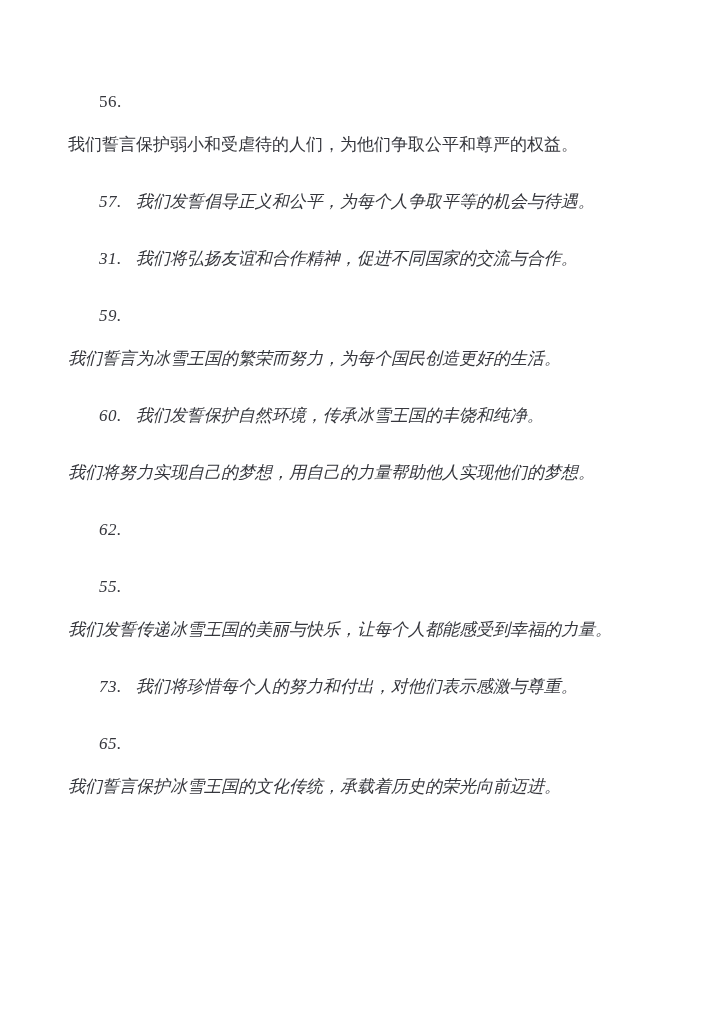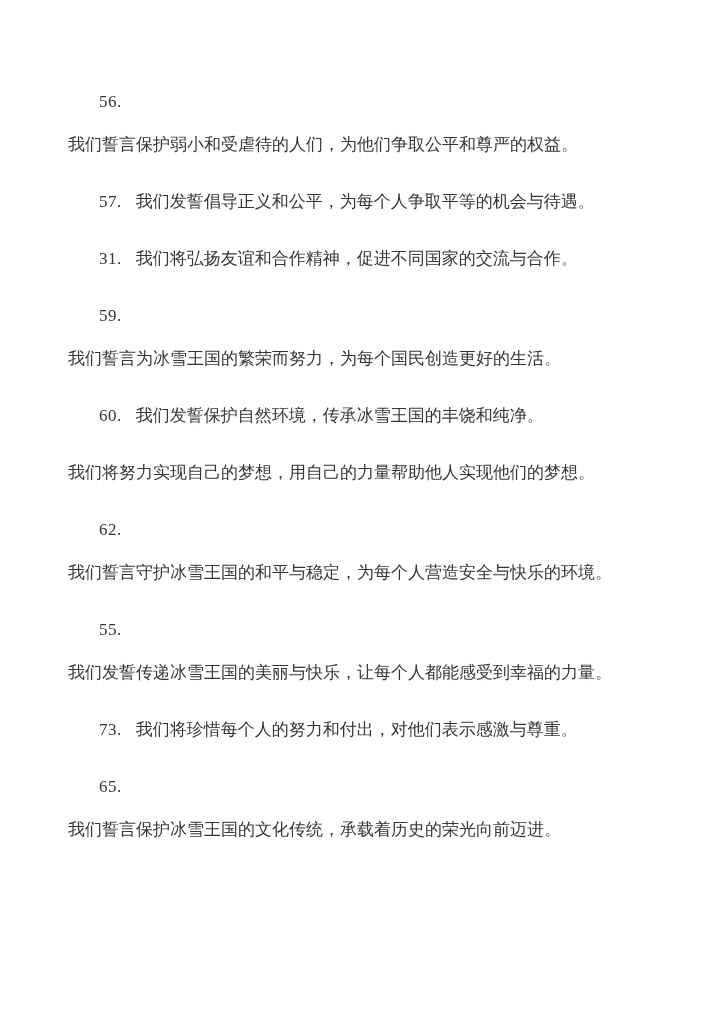--- a/index.html
+++ b/index.html
@@ -20,20 +20,21 @@
     padding: 80px 78px 0 68px;
     font-family: "Liberation Serif", "DejaVu Serif", serif;
     color: #35363c;
     font-size: 17px;
   }
   .para {
     margin: 0;
   }
   .para + .para {
     margin-top: 14px;
+    font-style: italic;
   }
   .line {
     height: 43px;
     display: flex;
     align-items: center;
     white-space: nowrap;
   }
   .line.indent {
     padding-left: 31px;
   }
@@ -86,23 +87,20 @@
       </div>
       <div class="para">
         <div class="line">
           <span class="txt">我们将努力实现自己的梦想，用自己的力量帮助他人实现他们的梦想。</span>
         </div>
       </div>
       <div class="para">
         <div class="line indent">
           <span class="num">62.</span>
         </div>
-        <div class="line">
-          <span class="txt">我们誓言守护冰雪王国的和平与稳定，为每个人营造安全与快乐的环境。</span>
-        </div>
       </div>
       <div class="para">
         <div class="line indent">
           <span class="num">55.</span>
         </div>
         <div class="line">
           <span class="txt">我们发誓传递冰雪王国的美丽与快乐，让每个人都能感受到幸福的力量。</span>
         </div>
       </div>
       <div class="para">

